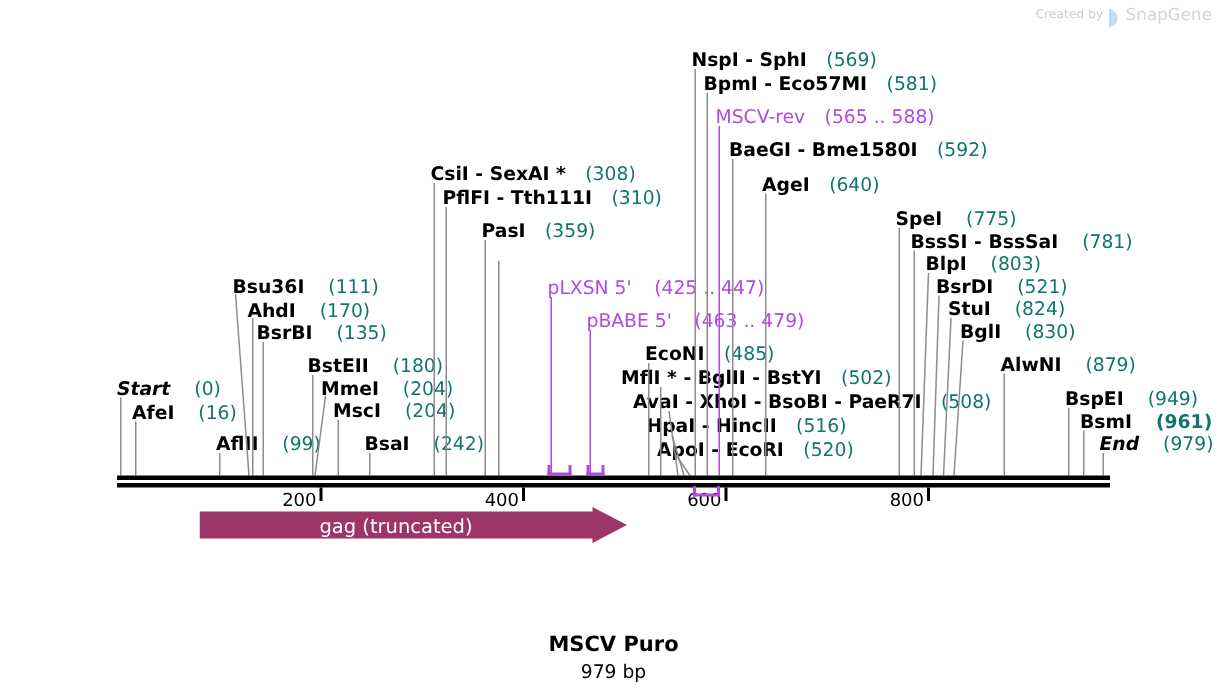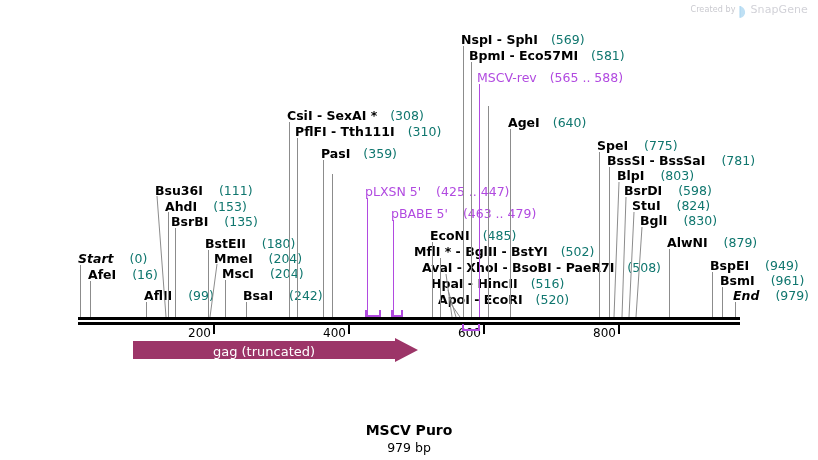--- a/index.html
+++ b/index.html
@@ -144,20 +144,24 @@
   <div class="lbl" style="left:469px; top:50px;">
     <span class="enz">BpmI  -  Eco57MI</span>
     <span class="pos" style="margin-left:9px;">(581)</span>
   </div>
 
   <div class="lbl feat" style="left:477px; top:72px;">
     <span class="enz">MSCV-rev</span>
     <span class="pos" style="margin-left:9px;">(565 .. 588)</span>
   </div>
 
+  <div class="lbl" style="left:486px; top:94px;">
+    <span class="enz">BaeGI  -  Bme1580I</span>
+    <span class="pos" style="margin-left:9px;">(592)</span>
+  </div>
 
   <div class="lbl" style="left:508px; top:117px;">
     <span class="enz">AgeI</span>
     <span class="pos" style="margin-left:9px;">(640)</span>
   </div>
 
   <div class="lbl" style="left:287px; top:110px;">
     <span class="enz">CsiI  -  SexAI *</span>
     <span class="pos" style="margin-left:9px;">(308)</span>
   </div>
@@ -208,21 +212,21 @@
     <span class="pos" style="margin-left:9px;">(520)</span>
   </div>
 
   <div class="lbl" style="left:155px; top:185px;">
     <span class="enz">Bsu36I</span>
     <span class="pos" style="margin-left:12px;">(111)</span>
   </div>
 
   <div class="lbl" style="left:165px; top:201px;">
     <span class="enz">AhdI</span>
-    <span class="pos" style="margin-left:12px;">(153)</span>
+    <span class="pos" style="margin-left:12px;">(170)</span>
   </div>
 
   <div class="lbl" style="left:171px; top:216px;">
     <span class="enz">BsrBI</span>
     <span class="pos" style="margin-left:12px;">(135)</span>
   </div>
 
   <div class="lbl" style="left:205px; top:238px;">
     <span class="enz">BstEII</span>
     <span class="pos" style="margin-left:12px;">(180)</span>
@@ -268,21 +272,21 @@
     <span class="pos" style="margin-left:12px;">(781)</span>
   </div>
 
   <div class="lbl" style="left:617px; top:170px;">
     <span class="enz">BlpI</span>
     <span class="pos" style="margin-left:12px;">(803)</span>
   </div>
 
   <div class="lbl" style="left:624px; top:185px;">
     <span class="enz">BsrDI</span>
-    <span class="pos" style="margin-left:12px;">(598)</span>
+    <span class="pos" style="margin-left:12px;">(521)</span>
   </div>
 
   <div class="lbl" style="left:632px; top:200px;">
     <span class="enz">StuI</span>
     <span class="pos" style="margin-left:12px;">(824)</span>
   </div>
 
   <div class="lbl" style="left:640px; top:215px;">
     <span class="enz">BglI</span>
     <span class="pos" style="margin-left:12px;">(830)</span>
@@ -293,21 +297,21 @@
     <span class="pos" style="margin-left:12px;">(879)</span>
   </div>
 
   <div class="lbl" style="left:710px; top:260px;">
     <span class="enz">BspEI</span>
     <span class="pos" style="margin-left:12px;">(949)</span>
   </div>
 
   <div class="lbl" style="left:720px; top:275px;">
     <span class="enz">BsmI</span>
-    <span class="pos" style="margin-left:12px;">(961)</span>
+    <span class="pos" style="margin-left:12px;font-weight:bold;">(961)</span>
   </div>
 
   <div class="lbl" style="left:733px; top:290px;">
     <span class="ital">End</span>
     <span class="pos" style="margin-left:12px;">(979)</span>
   </div>
 
   <div class="leader" style="left:80px; top:265px; height:52px;"></div>
   <div class="leader" style="left:90px; top:281px; height:36px;"></div>
   <div class="leader" style="left:146px; top:302px; height:15px;"></div>

